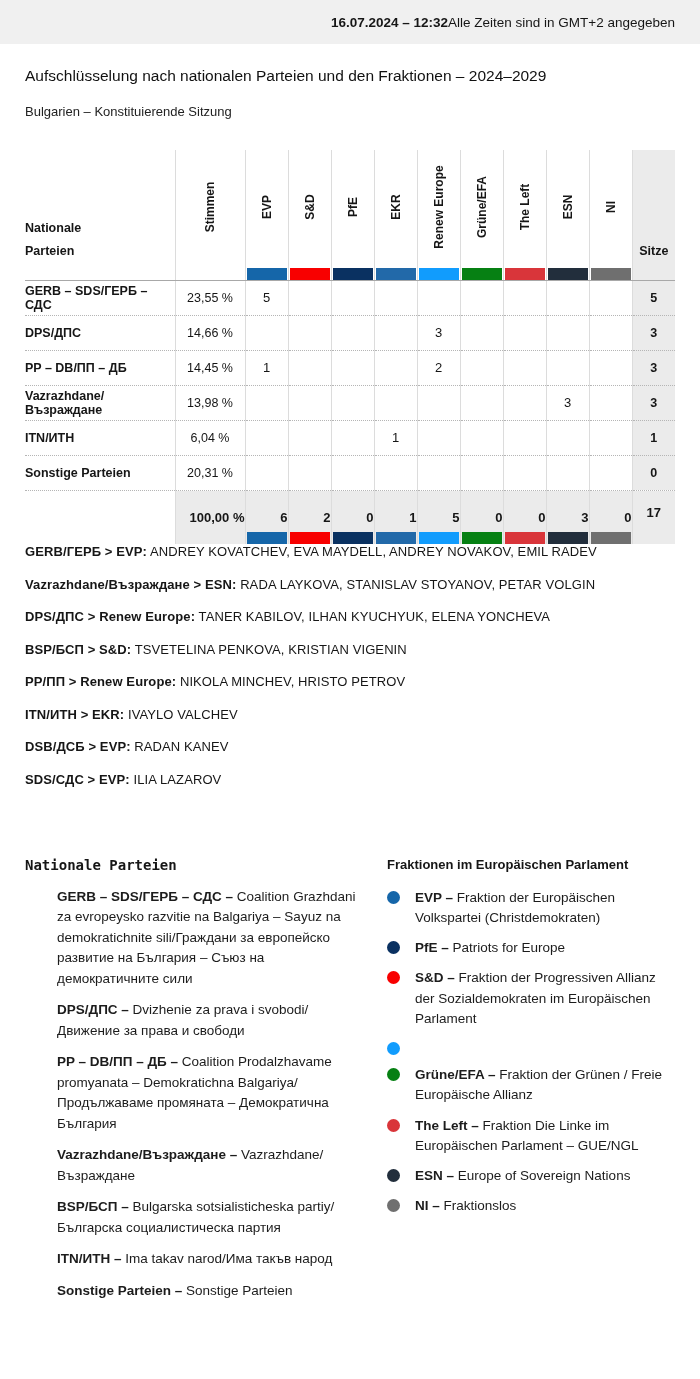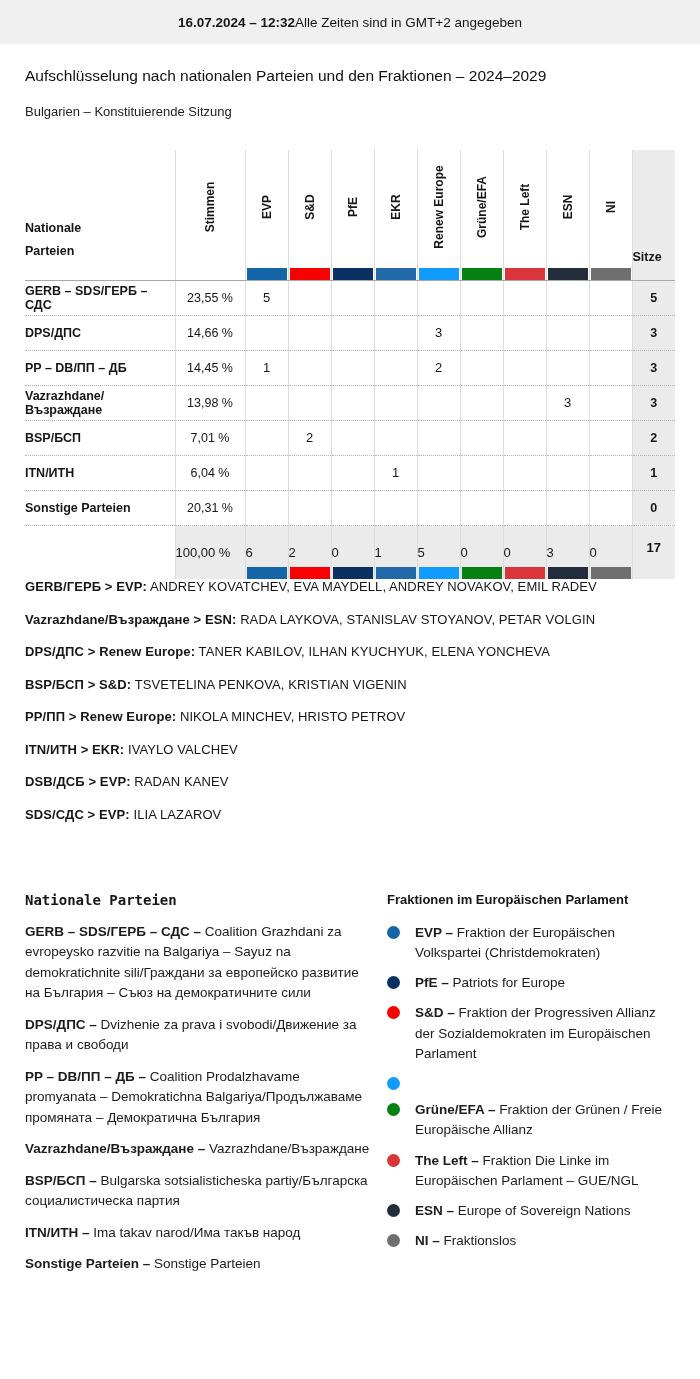--- a/index.html
+++ b/index.html
@@ -5,21 +5,21 @@
   * { margin:0; padding:0; box-sizing:border-box; }
   html,body { background:#ffffff; }
   body {
     width:700px; height:1379px; overflow:hidden;
     font-family:"Liberation Sans", sans-serif;
     color:#161616;
   }
   
   .topbar {
     background:#F0F0F0; height:44px; padding:0 25px;
-    display:flex; align-items:center; justify-content:center;
+    display:flex; align-items:center; justify-content:flex-end;
     font-size:13.5px;
   }
   .topbar .dt { font-weight:700; }
   .main { padding:0 25px; }
   .page-title { margin-top:23px; font-size:15.5px; font-weight:400; color:#111; }
   .page-subtitle { margin-top:19px; font-size:13px; color:#222; }
 
   
   .tbl-wrap { margin-top:31px; }
   table { border-collapse:collapse; width:650px; table-layout:fixed; }
@@ -27,43 +27,43 @@
   th:first-child, td:first-child { border-left:none; }
   thead th { border-bottom:1px solid #A8A8A8; height:130px; position:relative; background:#fff; vertical-align:bottom; font-weight:700; }
   thead th.th-sitze { background:#EBEBEB; }
   .parties-label { position:absolute; bottom:16px; left:0; width:66px; word-break:break-all; font-size:12.5px; line-height:1.85; text-align:left; }
   .vlabel {
     position:absolute; left:50%; top:44%;
     transform:translate(-50%,-50%) rotate(180deg);
     writing-mode:vertical-rl; font-size:12px; font-weight:700; white-space:nowrap;
   }
   .cbar { position:absolute; left:1px; right:1px; bottom:0; height:12px; }
-  .sitze-label { position:absolute; bottom:16px; left:0; right:0; text-align:left; font-size:12.5px; }
+  .sitze-label { position:absolute; bottom:22px; left:0; right:0; text-align:center; font-size:12.5px; }
   tbody td { height:35px; border-top:1px dotted #B5B5B5; font-size:12.5px; vertical-align:middle; }
   tbody td.party { font-weight:700; padding-right:4px; }
   tbody td.stimmen, tbody td.seat { text-align:center; }
   tbody td.seat { font-size:13px; }
   td.sitze { background:#EBEBEB; text-align:center; font-weight:700; }
   tfoot td { border-top:1px dotted #B5B5B5; background:#EBEBEB; height:54px; position:relative;
-             vertical-align:middle; text-align:left; font-weight:400; font-size:13px; }
+             vertical-align:middle; text-align:right; font-weight:700; font-size:13px; }
   tfoot td:first-child { background:#fff; }
   tfoot td.sitze-total { padding-bottom:10px; }
   .tbar { position:absolute; left:1px; right:1px; bottom:0; height:12px; }
 
   
   .meps { }
   .mep-line { font-size:13px; margin-bottom:17.5px; color:#161616; letter-spacing:.1px; }
   .mep-line b { font-weight:700; }
 
   
   .cols { margin-top:70px; display:flex; justify-content:space-between; }
   .col-left { width:345px; }
   .col-right { width:288px; }
   .np-heading { font-family:"DejaVu Sans Mono", monospace; font-weight:700; font-size:14px; margin-bottom:14px; }
-  .np-item { font-size:13.5px; line-height:1.52; margin-bottom:11px; color:#1c1c1c; }
+  .np-item { font-size:13.5px; line-height:1.52; margin-bottom:11px; color:#1c1c1c;margin-left:32px; }
   .np-item b { font-weight:700; }
   .fr-heading { font-size:13px; font-weight:700; margin-bottom:16px; }
   .legend-item { display:flex; margin-bottom:10px; }
   .dot { width:13px; height:13px; border-radius:50%; flex:0 0 13px; margin-top:3px; margin-right:15px; }
   .legend-text { font-size:13.5px; line-height:1.5; color:#1c1c1c; }
   .legend-text b { font-weight:700; }
 </style>
 </head>
 <body>
 
@@ -191,34 +191,20 @@
             <td class="seat"></td>
             <td class="seat"></td>
             <td class="seat"></td>
             <td class="seat"></td>
             <td class="seat"></td>
             <td class="seat"></td>
             <td class="seat"></td>
             <td class="seat">3</td>
             <td class="seat"></td>
             <td class="sitze">3</td>
-          </tr>
-          <tr>
-            <td class="party">BSP/БСП</td>
-            <td class="stimmen">7,01 %</td>
-            <td class="seat"></td>
-            <td class="seat">2</td>
-            <td class="seat"></td>
-            <td class="seat"></td>
-            <td class="seat"></td>
-            <td class="seat"></td>
-            <td class="seat"></td>
-            <td class="seat"></td>
-            <td class="seat"></td>
-            <td class="sitze">2</td>
           </tr>
           <tr>
             <td class="party">ITN/ИТН</td>
             <td class="stimmen">6,04 %</td>
             <td class="seat"></td>
             <td class="seat"></td>
             <td class="seat"></td>
             <td class="seat">1</td>
             <td class="seat"></td>
             <td class="seat"></td>

